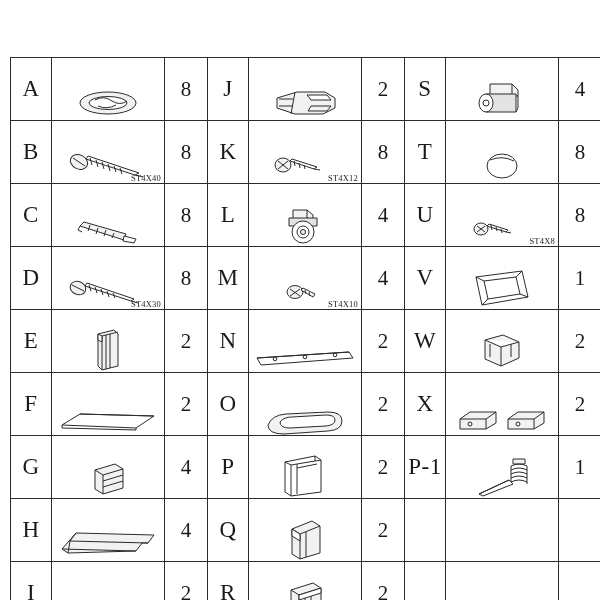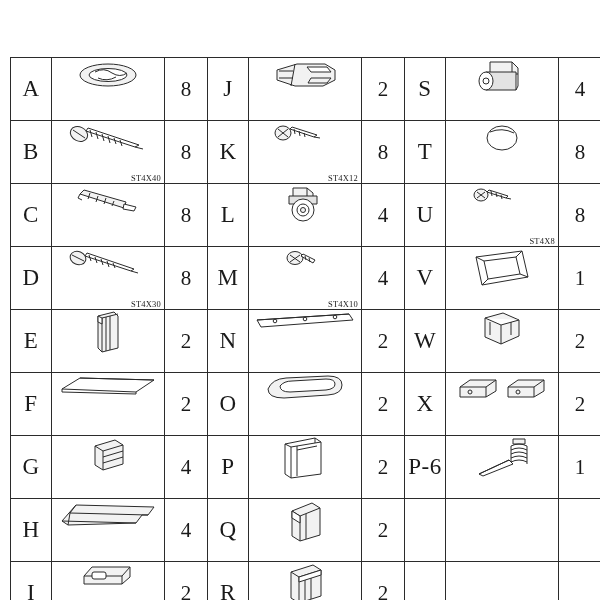--- a/index.html
+++ b/index.html
@@ -51,21 +51,21 @@
     font-family: "Liberation Serif", serif;
   }
   td.blank {
     background: #fff;
   }
   .picwrap {
     position: relative;
     width: 100%;
     height: 62px;
     display: flex;
-    align-items: flex-start;
+    align-items: flex-end;
     justify-content: center;
   }
   .code {
     position: absolute;
     right: 3px;
     bottom: 0px;
     font-size: 8.5px;
     font-family: "Liberation Serif", serif;
     color: #222;
     letter-spacing: 0.2px;
@@ -361,21 +361,21 @@
           <path class="fl3" d="M10 8 L40 2 L46 6 L46 38 L16 42 L10 38 Z"></path>
           <path class="ln" d="M10 8 L16 11 L16 42 M16 11 L46 6"></path>
           <path class="ln" d="M22 10 L22 40"></path>
           <path class="ln" d="M40 2 L40 7"></path>
           <path class="ln" d="M22 14 L42 10"></path>
         </svg>
       </div>
     </td>
     <td class="qty">2</td>
 
-    <td class="letter">P-6</td>
+    <td class="letter">P-1</td>
     <td class="pic">
       <div class="picwrap">
         <svg width="70" height="42" viewBox="0 0 70 42">
           <path class="fl" d="M46 3 L58 3 L58 8 L46 8 Z"></path>
           <path class="ln" d="M44 10 q8 -4 16 0 M44 14 q8 -4 16 0 M44 18 q8 -4 16 0 M44 22 q8 -4 16 0 M44 26 q8 -4 16 0"></path>
           <path class="ln" d="M44 10 L44 28 M60 10 L60 28"></path>
           <path class="fl3" d="M12 38 L42 24 L46 28 L16 40 Z"></path>
           <path class="ln" d="M12 38 L42 24"></path>
         </svg>
       </div>

